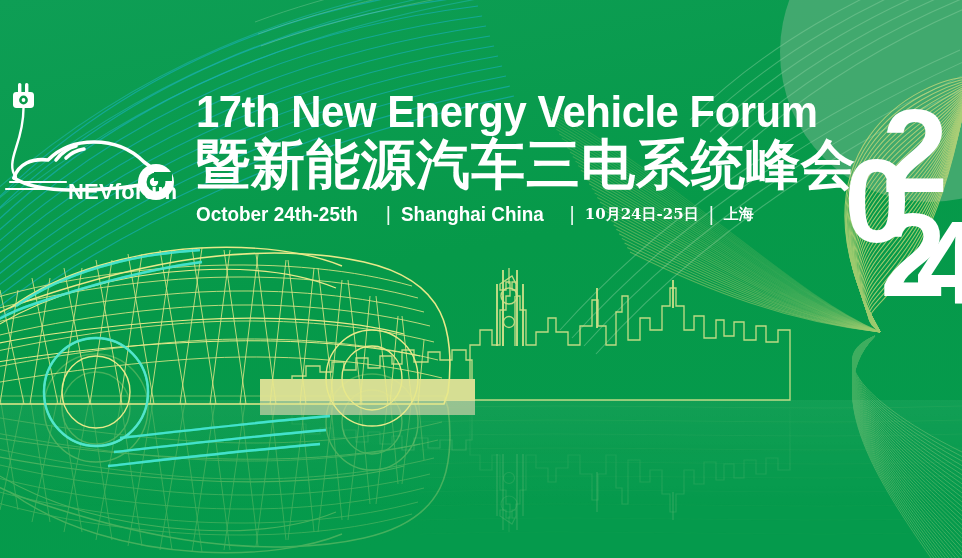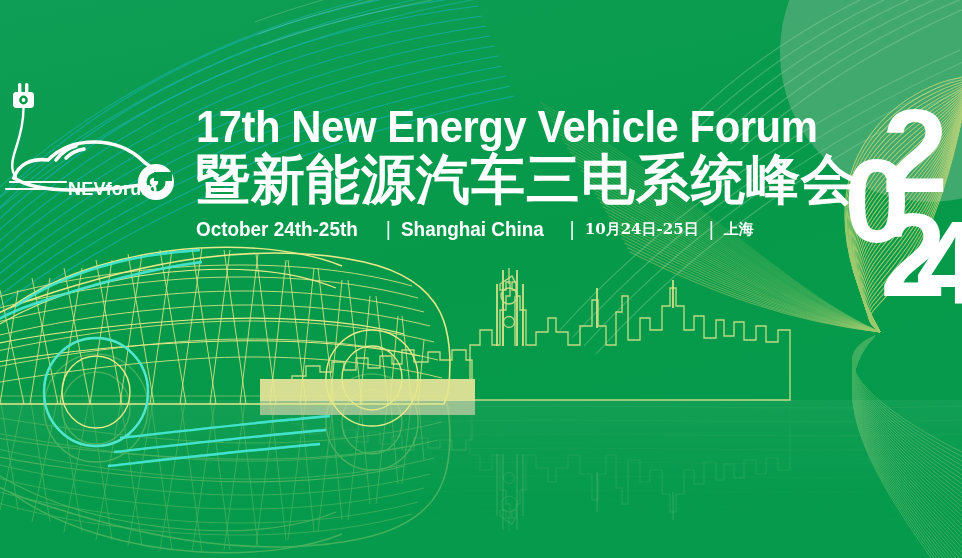--- a/index.html
+++ b/index.html
@@ -65,36 +65,36 @@
     left: 4px;
     top: 78px;
     width: 180px;
     height: 135px;
   }
   #logo-wordmark {
     position: absolute;
     left: 68px;
     top: 179px;
     color: #FFFFFF;
-    font-size: 18px;
+    font-size: 22px;
     letter-spacing: .2px;
     white-space: nowrap;
   }
   #logo-wordmark .nev {
     font-weight: 700;
   }
   #logo-wordmark .forum {
     font-weight: 600;
   }
 
   
   #headline {
     position: absolute;
     left: 196px;
-    top: 104px;
+    top: 89px;
     width: 660px;
   }
   .title-en {
     color: #FFFFFF;
     font-size: 45px;
     line-height: 46px;
     font-weight: 700;
     letter-spacing: -0.5px;
     transform: scaleX(.93);
     transform-origin: left center;

